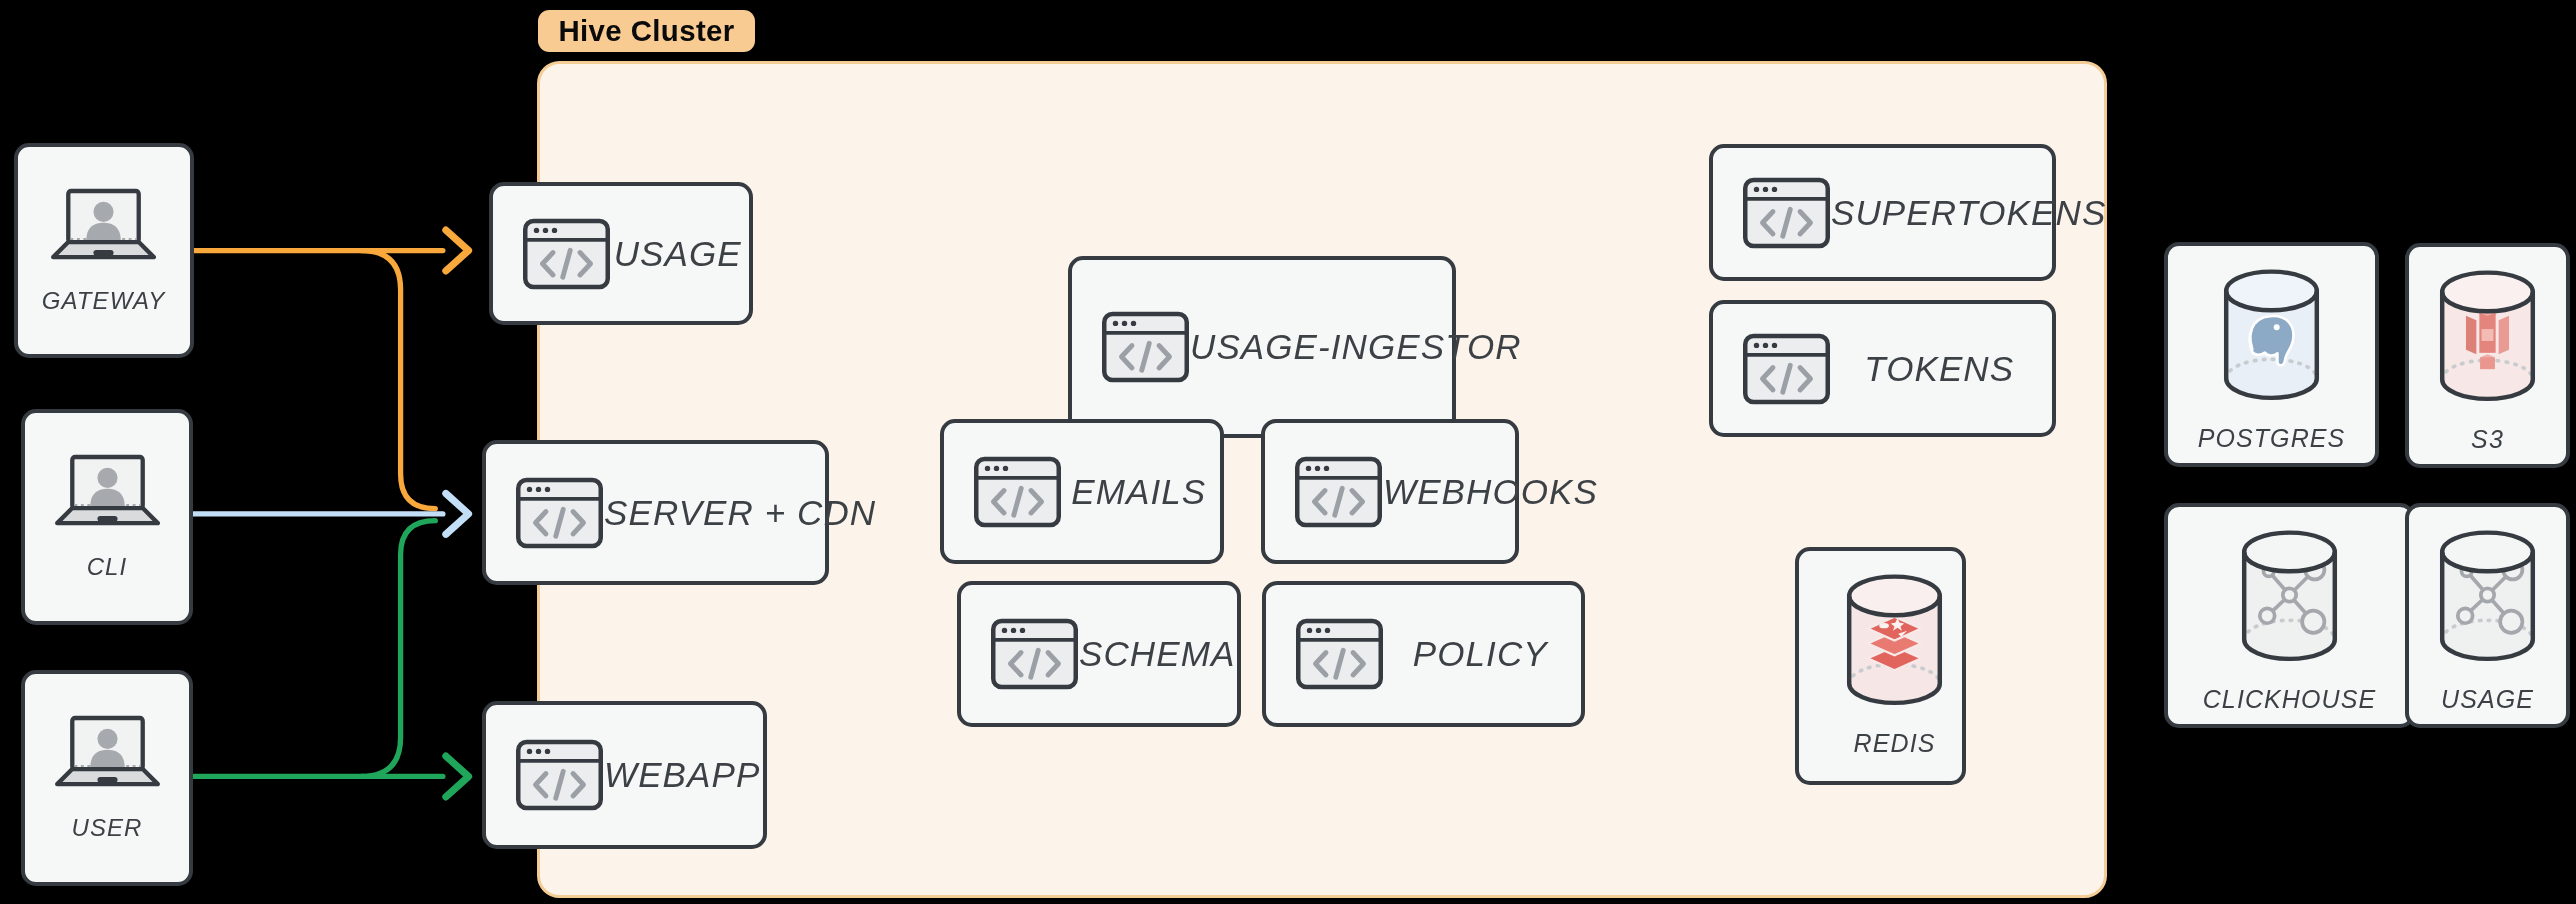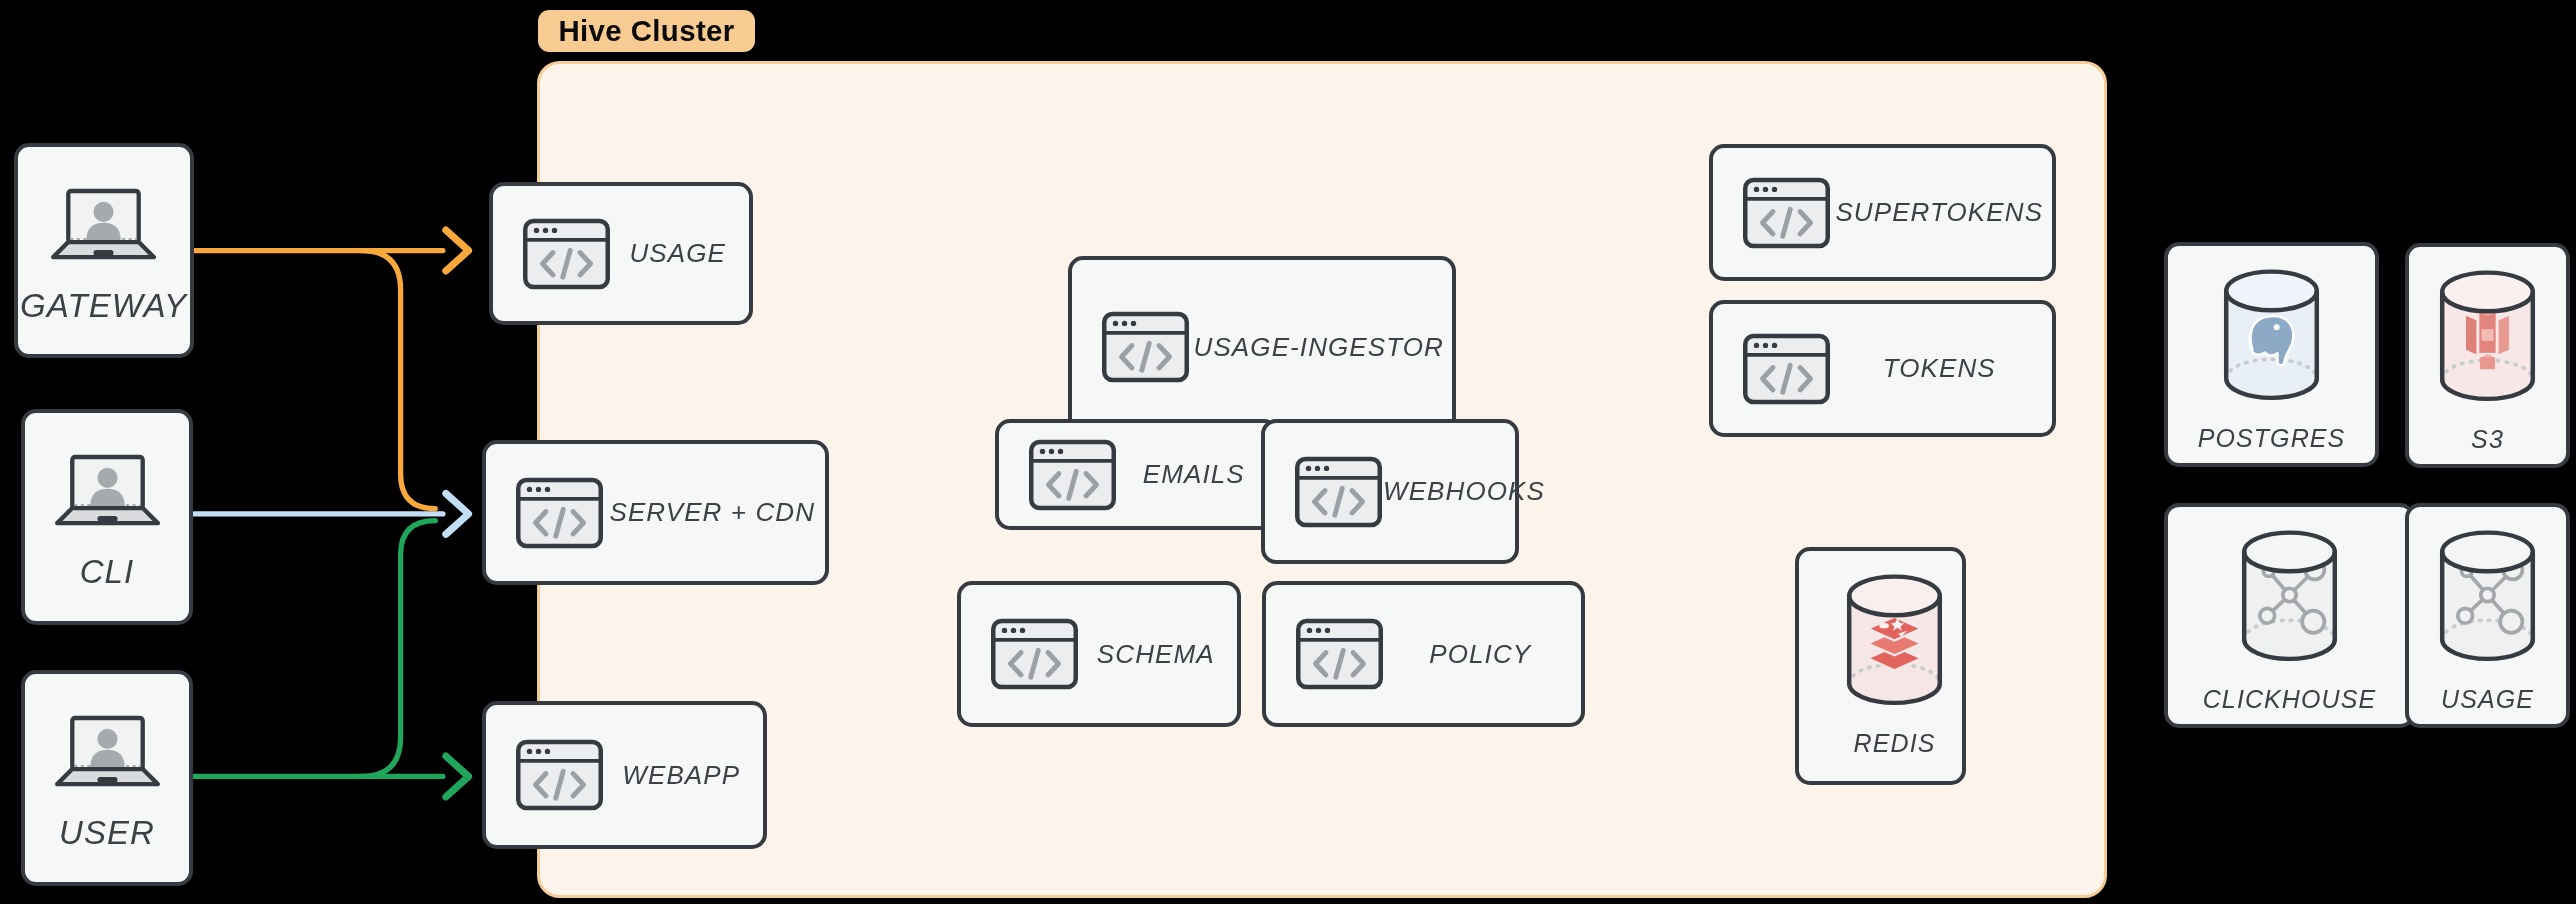--- a/index.html
+++ b/index.html
@@ -23,24 +23,24 @@
   
   .node{
     position:absolute;background:#F6F8F8;border:4.5px solid #363B41;border-radius:15px;
     box-sizing:border-box;z-index:2;display:flex;
   }
   .node .label{
     font-style:italic;color:#3C4146;letter-spacing:1.1px;font-weight:500;
     white-space:nowrap;
   }
   .node.actor{flex-direction:column;align-items:center;padding-top:41px;gap:24px;}
-  .node.actor .label{font-size:33px;}
+  .node.actor .label{font-size:24px;}
   .node.service{flex-direction:row;align-items:center;padding-left:29px;}
   .node.service .icon{flex:0 0 auto;display:flex;}
-  .node.service .label{flex:1;text-align:center;font-size:26px;padding-right:4.5px;}
+  .node.service .label{flex:1;text-align:center;font-size:35px;padding-right:4.5px;}
   .node.db{flex-direction:column;align-items:center;padding-top:21px;gap:19.6px;}
   .node.db .label{font-size:25px;}
   .icon{display:flex;align-items:center;justify-content:center;}
 </style>
 </head>
 <body>
 
 <div class="canvas">
   <svg id="arrows" width="2576" height="904" viewBox="0 0 3412 1198">
       <path d="M256,332 H586" fill="none" stroke="#F9A83C" stroke-width="7" stroke-linecap="round"></path>
@@ -155,21 +155,21 @@
     <circle cx="43" cy="16.5" r="3.6" fill="#363B41"></circle>
     <g stroke="#9AA0A5" stroke-width="6.5" fill="none" stroke-linecap="round" stroke-linejoin="round">
       <path d="M41,46 L27,61 L41,76"></path>
       <path d="M77,46 L91,61 L77,76"></path>
       <path d="M64,43 L54,79"></path>
     </g>
   </svg>
         </span>
         <div class="label">USAGE-INGESTOR</div>
       </div>
-      <div class="node service" style="left: 995px; top: 419px; width: 284px; height: 111px;">
+      <div class="node service" style="left: 940px; top: 419px; width: 284px; height: 145px;">
         <span class="icon">
           <svg width="89" height="72" viewBox="0 0 118 96">
     <rect x="4" y="4" width="110" height="88" rx="11" fill="#ECEDEE" stroke="#363B41" stroke-width="6"></rect>
     <line x1="5" y1="29" x2="113" y2="29" stroke="#363B41" stroke-width="5"></line>
     <circle cx="19" cy="16.5" r="3.6" fill="#363B41"></circle>
     <circle cx="31" cy="16.5" r="3.6" fill="#363B41"></circle>
     <circle cx="43" cy="16.5" r="3.6" fill="#363B41"></circle>
     <g stroke="#9AA0A5" stroke-width="6.5" fill="none" stroke-linecap="round" stroke-linejoin="round">
       <path d="M41,46 L27,61 L41,76"></path>
       <path d="M77,46 L91,61 L77,76"></path>

